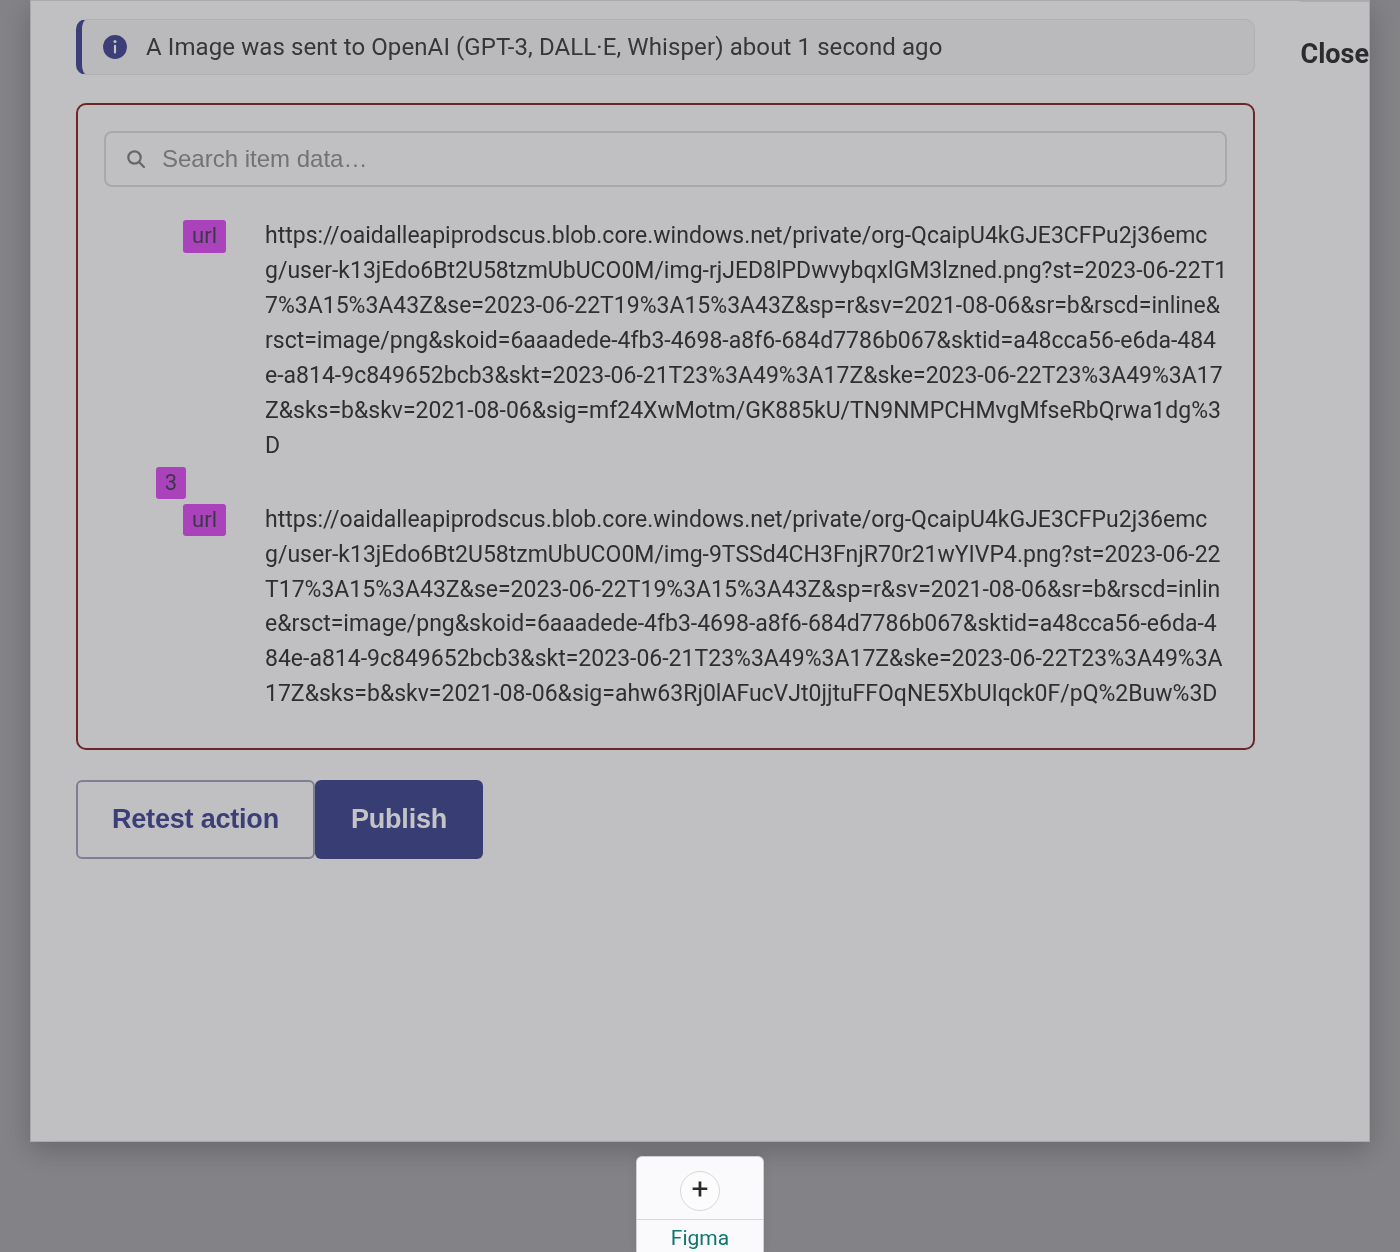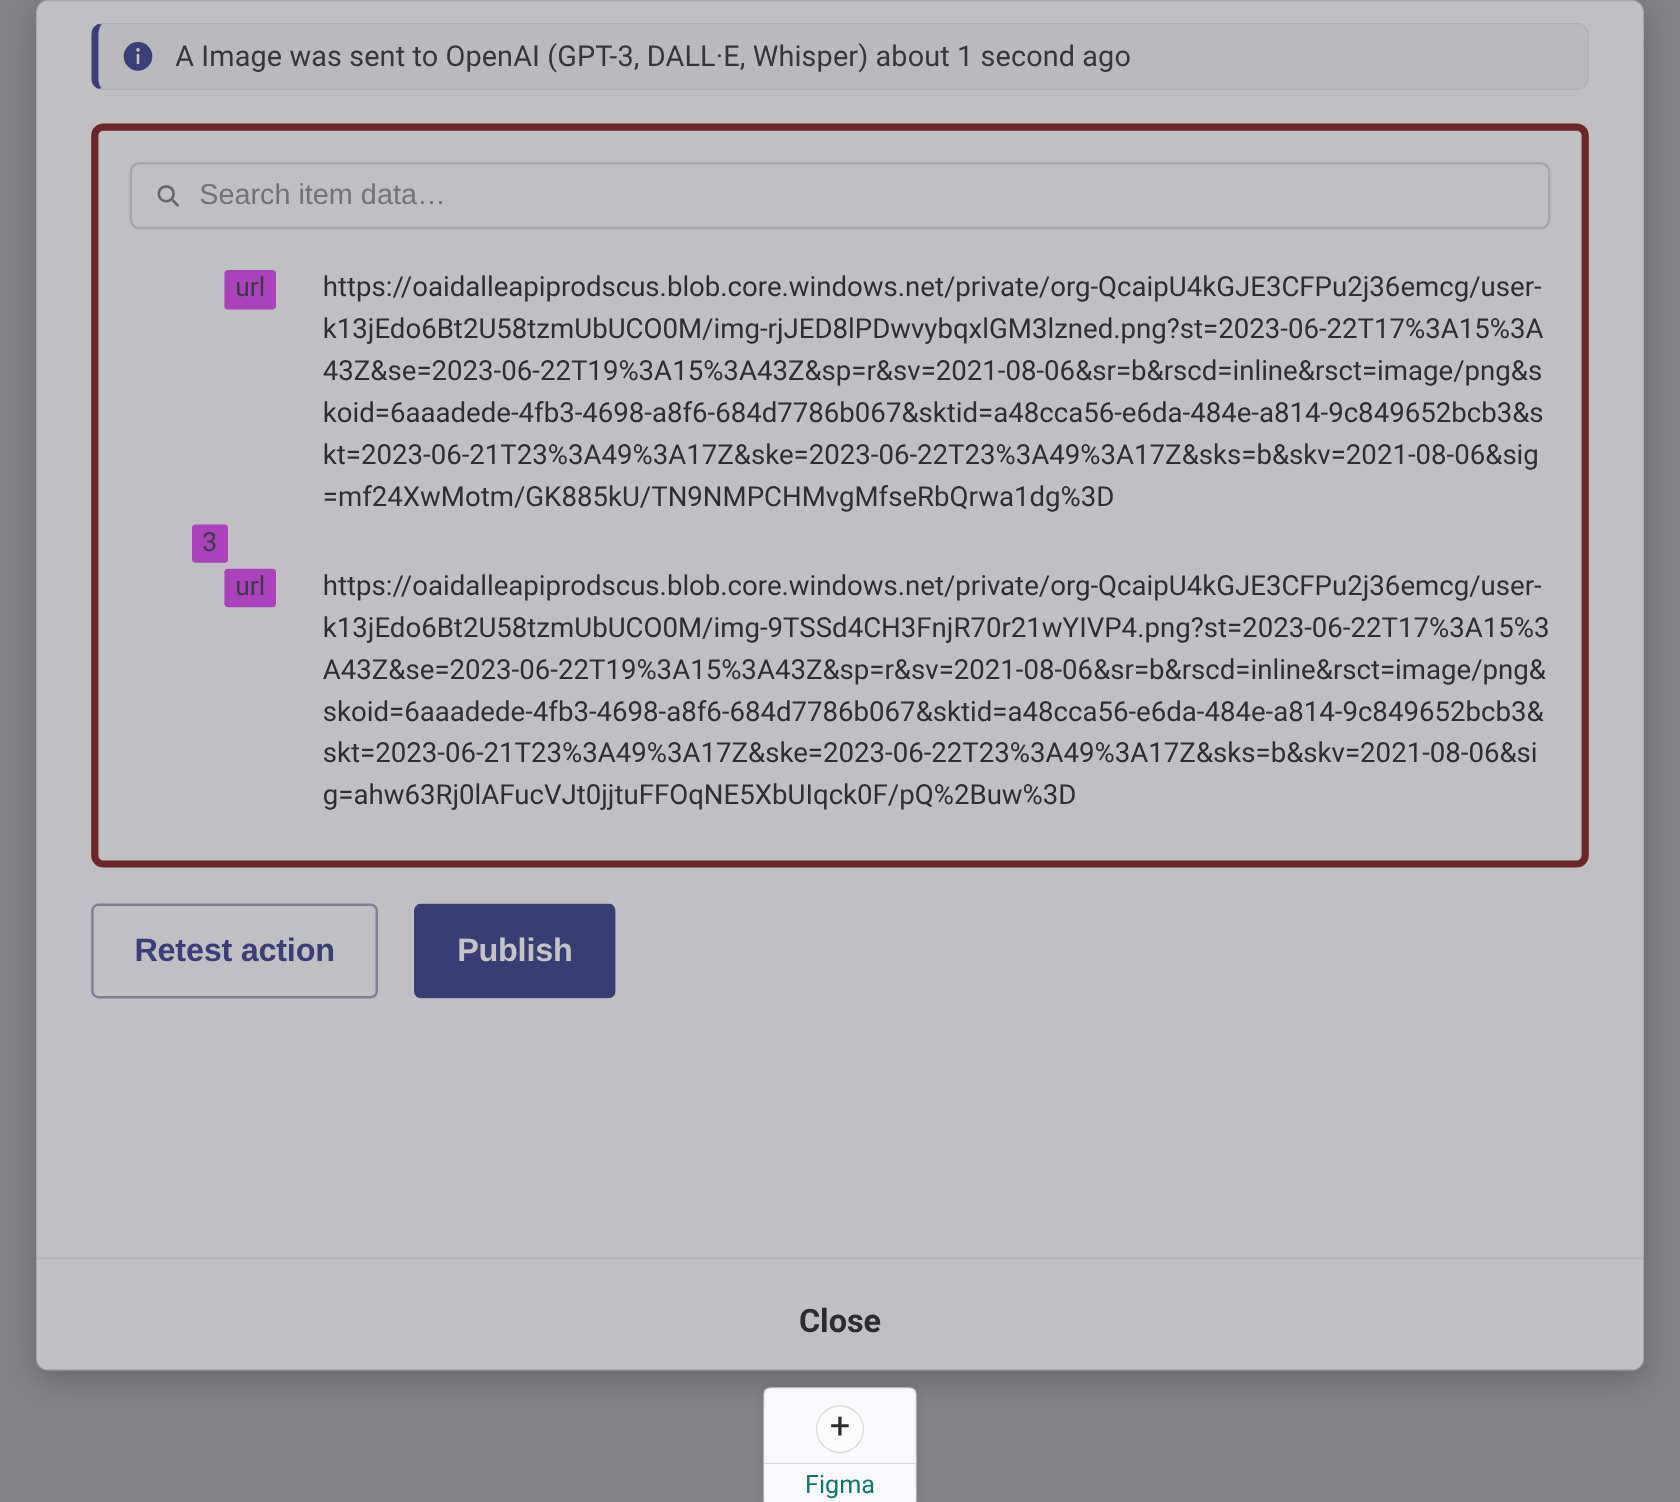--- a/index.html
+++ b/index.html
@@ -16,24 +16,23 @@
       background: rgba(80,80,85,0.42);
     }
     .modal {
       position: absolute;
       left: 30px;
       right: 30px;
       top: 0;
       bottom: 110px;
       background: #faf9fa;
       border: 1px solid #d8d7d8;
-      border-radius: 10px;
+      border-radius: 0;
       box-shadow: 0 8px 26px rgba(0,0,0,0.25);
       display: flex;
-      flex-direction: column;
       overflow: hidden;
     }
     .modal-body {
       flex: 1;
       padding: 18px 45px 0 45px;
       overflow: hidden;
     }
     .alert {
       display: flex;
       align-items: center;
@@ -43,21 +42,21 @@
       border-left: 6px solid #3b3f8f;
       border-radius: 10px;
       padding: 13px 20px;
       font-size: 24px;
       color: #363636;
       letter-spacing: 0.1px;
     }
     .alert .info-icon svg { display: block; }
     .result-box {
       margin-top: 28px;
-      border: 6px solid #7f1d1d;
+      border: 2px solid #7f1d1d;
       border-radius: 10px;
       padding: 26px 26px 34px 26px;
       background: #faf9fa;
     }
     .search-wrap {
       display: flex;
       align-items: center;
       gap: 14px;
       border: 2px solid #d9d7d8;
       border-radius: 8px;
@@ -104,21 +103,20 @@
       border-radius: 3px;
       padding: 1px 9px 2px 9px;
       font-size: 22px;
       line-height: 1.35;
     }
     .index-row .key-col {
       width: 82px;
     }
     .actions {
       display: flex;
-      gap: 30px;
       margin-top: 30px;
       padding-bottom: 30px;
     }
     .btn {
       font-size: 27px;
       font-weight: 600;
       border-radius: 6px;
       padding: 22px 34px;
       cursor: pointer;
       border: 2px solid transparent;

